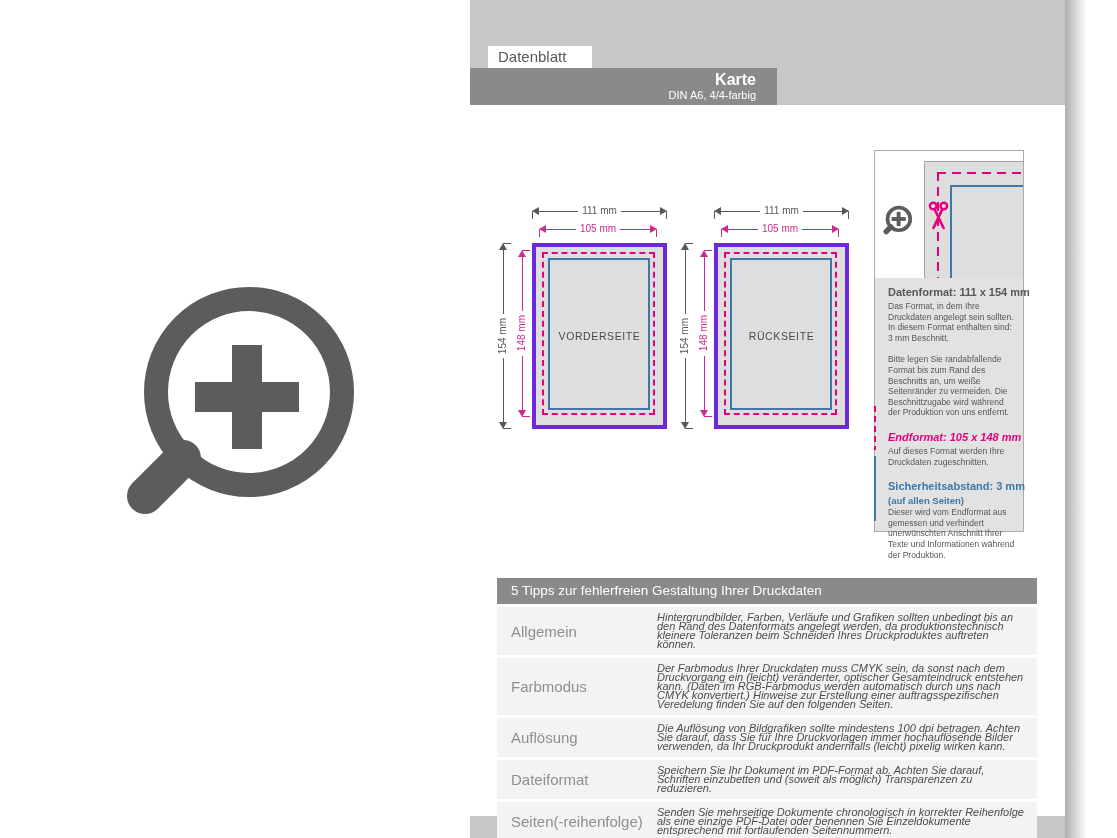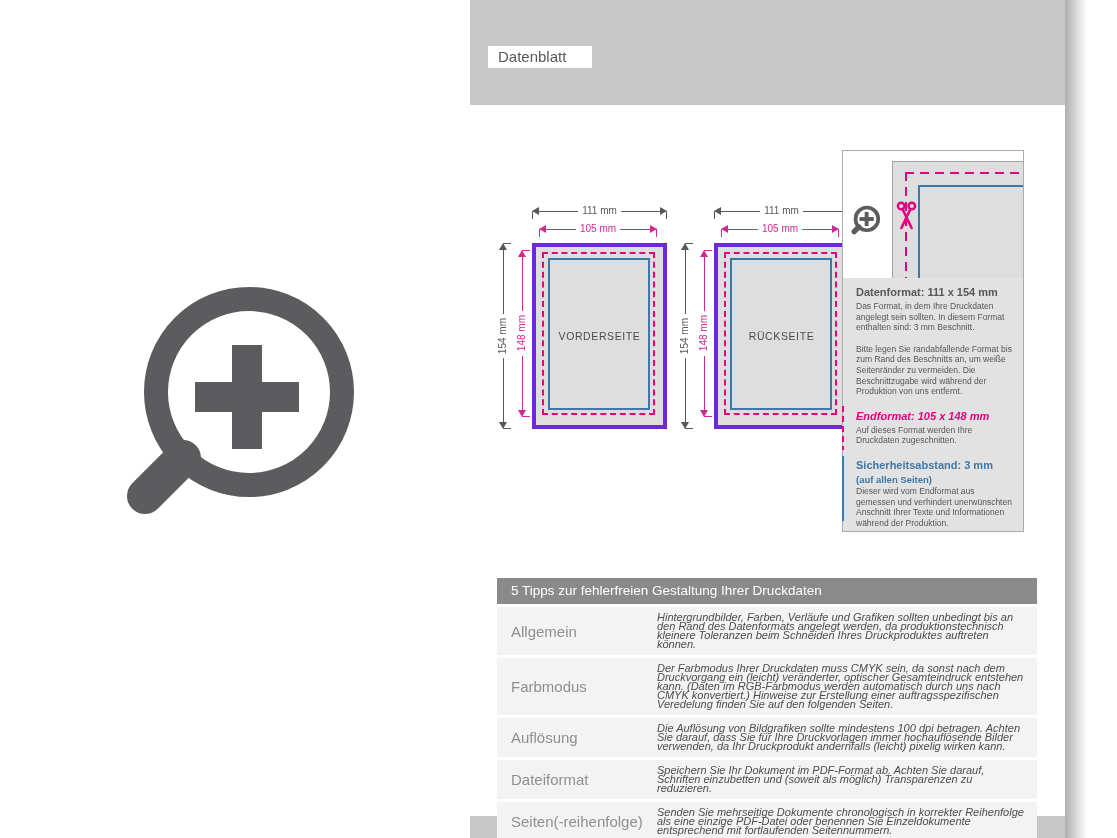--- a/index.html
+++ b/index.html
@@ -43,21 +43,21 @@
   .dimv{position:absolute;width:14px;display:flex;flex-direction:column;align-items:center;}
   .dimv .ln{flex:1;width:1px;background:currentColor;}
   .dimv .lbl{font-size:10px;line-height:10px;padding:4px 0;white-space:nowrap;
              writing-mode:vertical-rl;transform:rotate(180deg);}
   .au{border:4px solid transparent;border-top:0;border-bottom:7px solid currentColor;}
   .ad{border:4px solid transparent;border-bottom:0;border-top:7px solid currentColor;}
   .dimv::before,.dimv::after{content:"";position:absolute;left:7px;width:8px;height:1px;background:currentColor;}
   .dimv::before{top:0;} .dimv::after{bottom:0;}
 
   
-  .infobox{position:absolute;left:842px;top:150px;width:182px;height:382px;background:#ffffff;
+  .infobox{position:absolute;left:874px;top:150px;width:150px;height:382px;background:#ffffff;
            border:1px solid #ababab;box-sizing:border-box;}
   .preview{position:absolute;left:0;top:0;right:0;height:127px;background:#ffffff;overflow:hidden;}
   .pcard{position:absolute;left:49px;top:10px;right:0;bottom:0;background:#dedede;
          border-left:1px solid #a3a3a3;border-top:1px solid #a3a3a3;}
   .pbleed-h{position:absolute;left:62px;top:21px;right:0;height:2px;
             background:repeating-linear-gradient(90deg,#e5007d 0 9px,transparent 9px 15px);}
   .pbleed-v{position:absolute;left:62px;top:21px;width:2px;bottom:0;
             background:repeating-linear-gradient(180deg,#e5007d 0 9px,transparent 9px 15px);}
   .psafe-h{position:absolute;left:75px;top:34px;right:0;height:2px;background:#3c78a8;}
   .psafe-v{position:absolute;left:75px;top:34px;width:2px;bottom:0;background:#3c78a8;}
@@ -90,20 +90,24 @@
     <line x1="64" y1="196" x2="26" y2="234" stroke="#5c5c5e" stroke-width="36" stroke-linecap="round"></line>
     <rect x="76" y="120" width="104" height="30" fill="#5c5c5e"></rect>
     <rect x="113" y="83" width="30" height="104" fill="#5c5c5e"></rect>
   </svg>
 
   <div class="doc">
     <div class="band-top"></div>
     <div class="band-bottom"></div>
 
     <div class="tab">Datenblatt</div>
+    <div class="titlebar">
+      <div class="t1">Karte</div>
+      <div class="t2">DIN A6, 4/4-farbig</div>
+    </div>
 
     <div class="diagram" style="left:24px;">
       <div class="dimh c-dark" style="left:38px;top:3px;width:135px;">
         <span class="arr al"></span>
           <span class="ln"></span>
         <span class="lbl">111 mm</span>
         <span class="ln"></span>
           <span class="arr ar"></span>
       </div>
       <div class="dimh c-mag" style="left:45px;top:21px;width:118px;">

